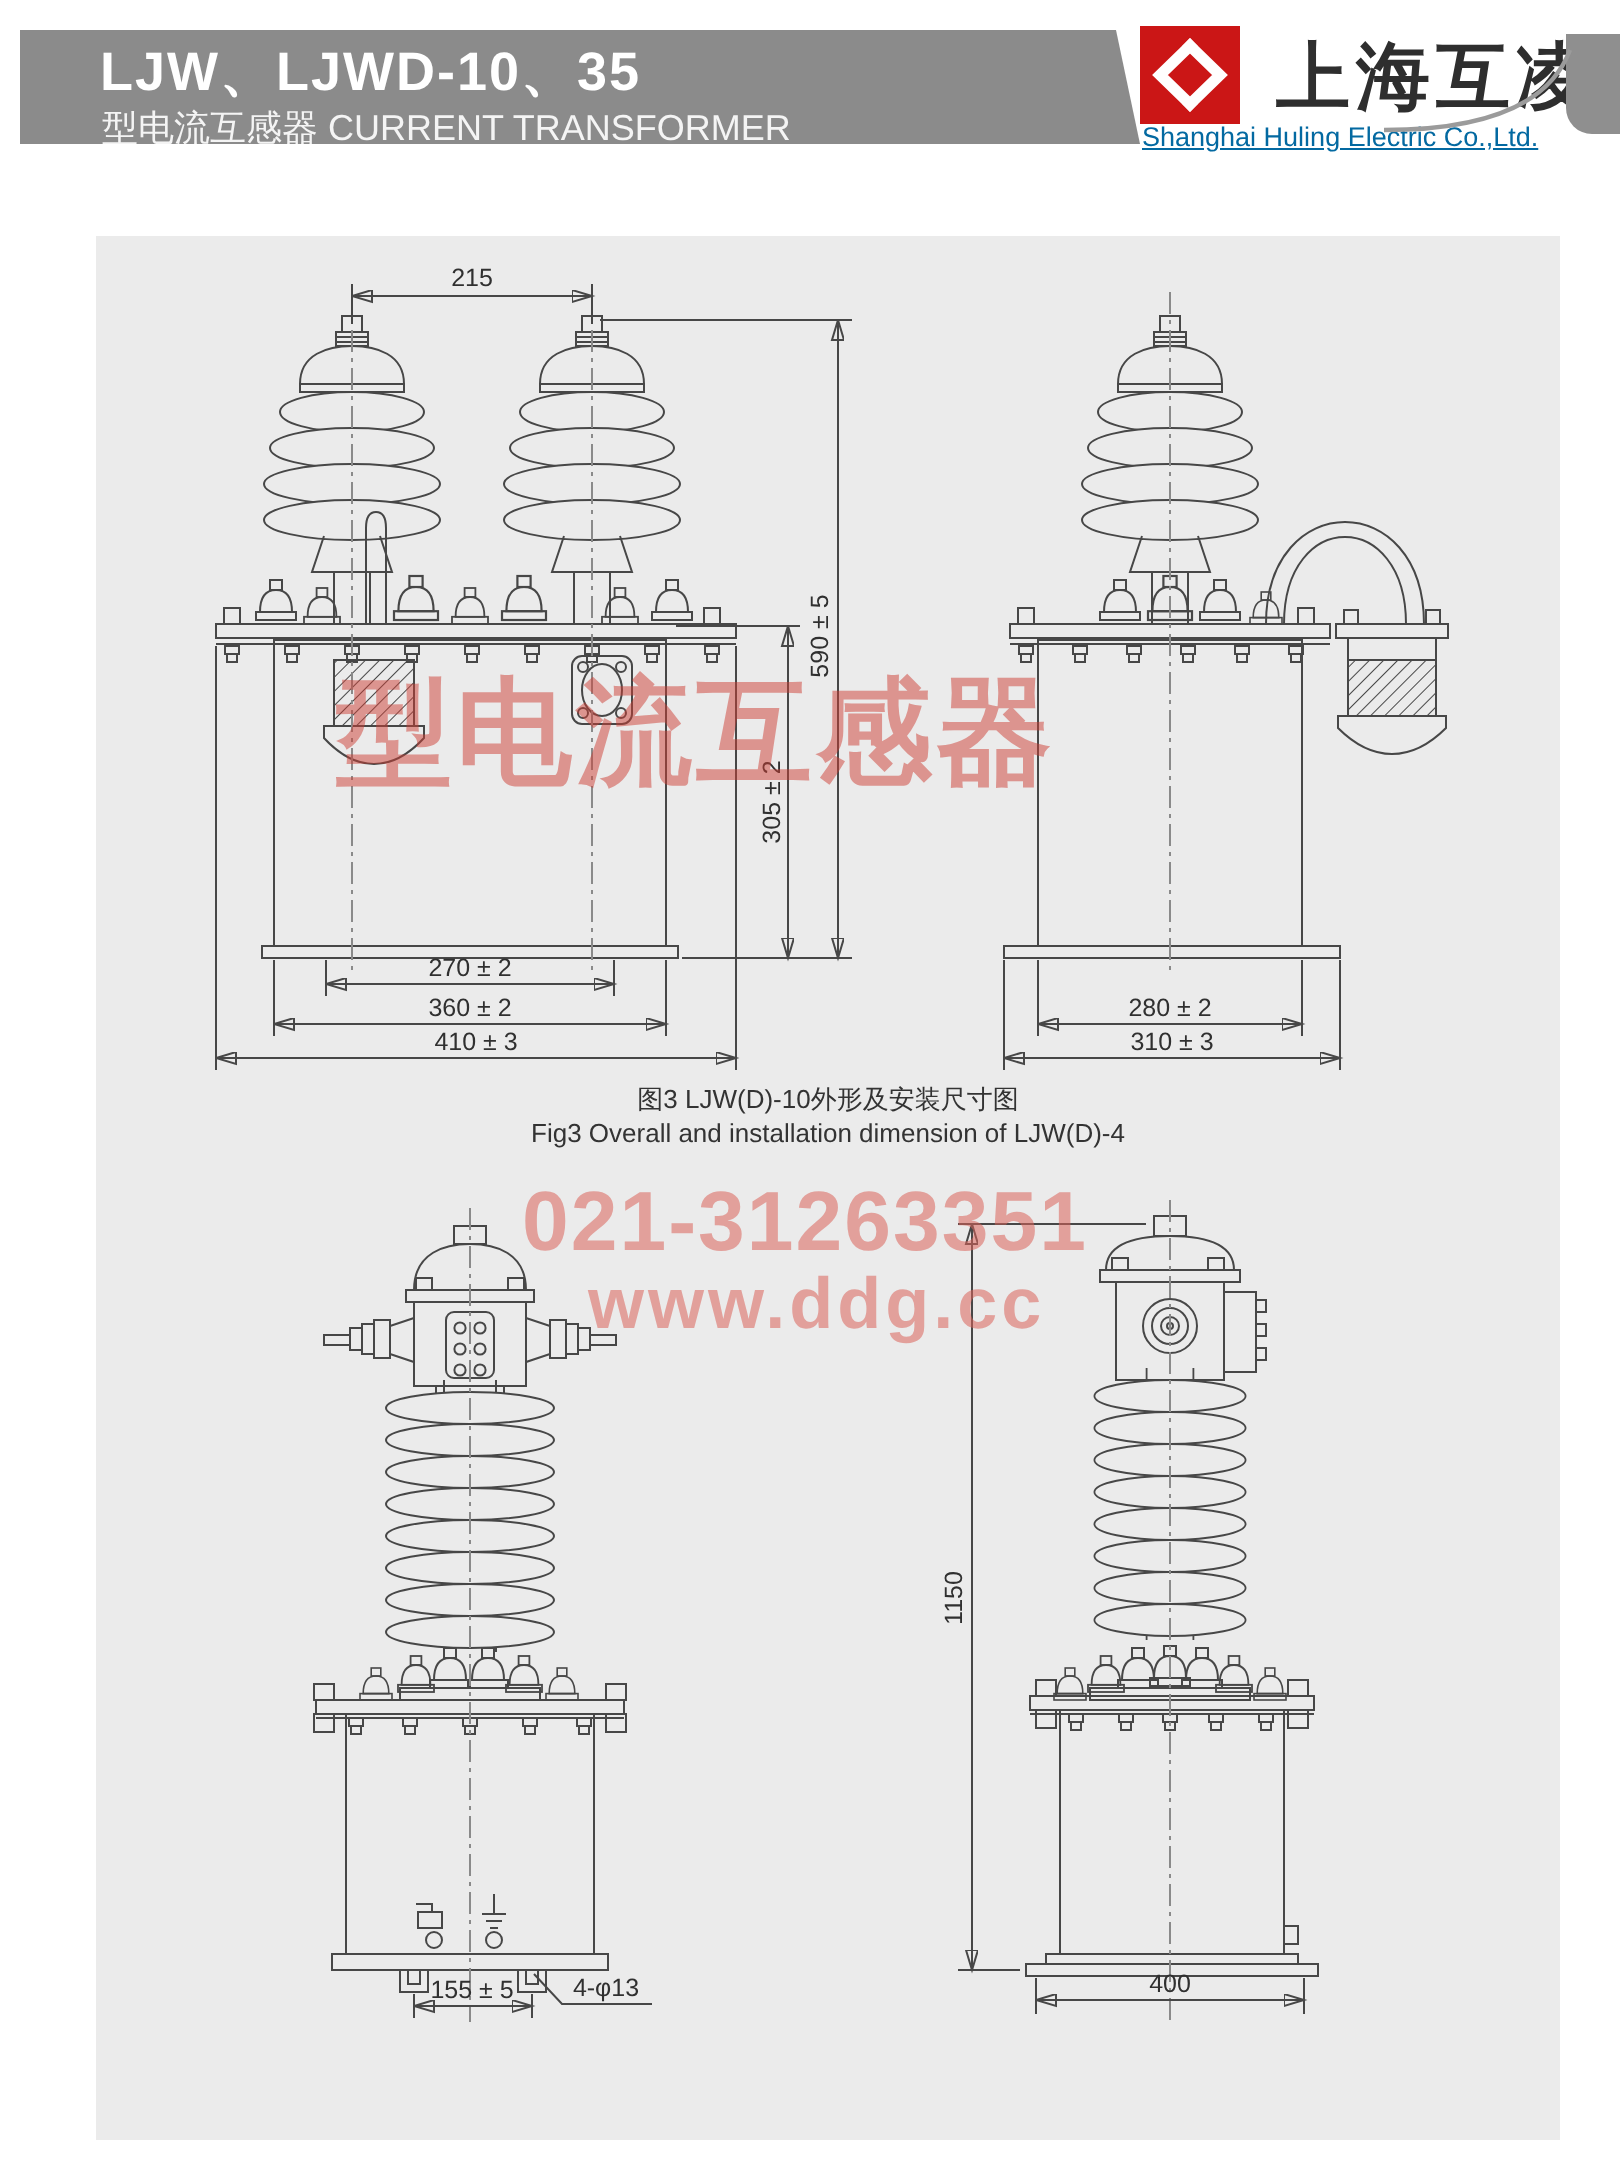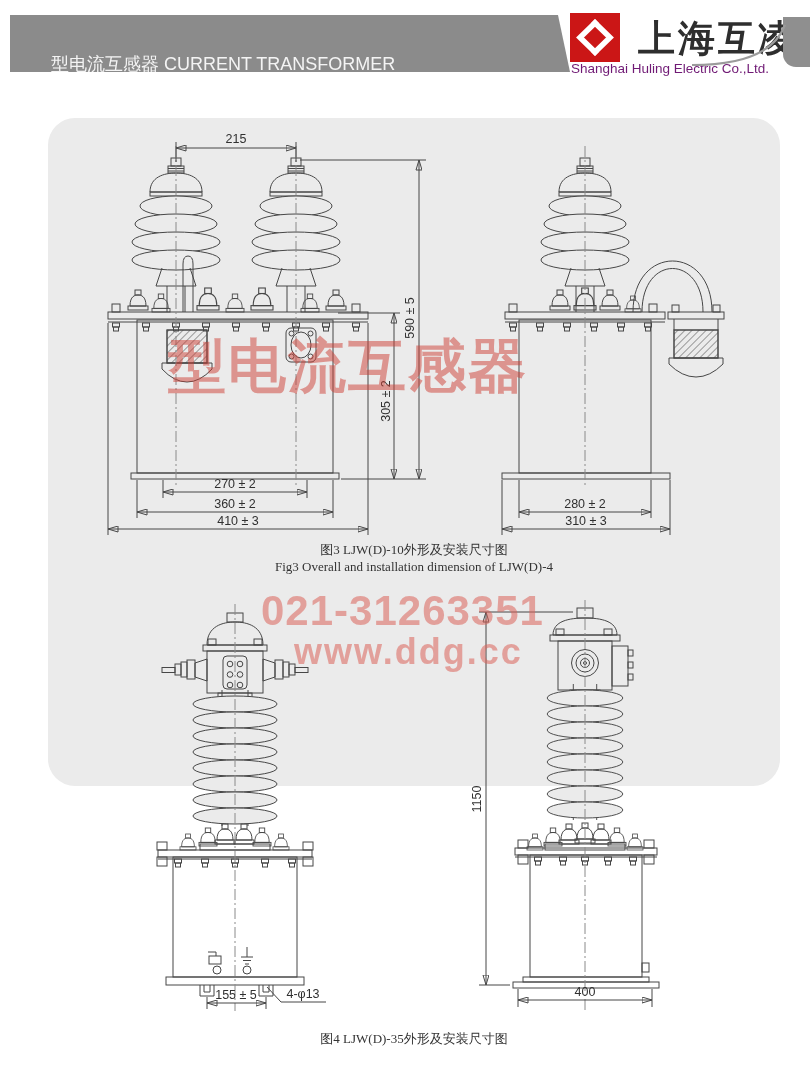--- a/index.html
+++ b/index.html
@@ -5,47 +5,48 @@
   html,body{margin:0;padding:0;background:#fff;}
   .page{position:relative;width:810px;height:1089px;background:#fff;overflow:hidden;
         font-family:"Liberation Sans",sans-serif;}
   
   .banner{position:absolute;left:10px;top:15px;width:560px;height:57px;background:#8b8b8b;
           clip-path:polygon(0 0, calc(100% - 12px) 0, 100% 100%, 0 100%);}
   .banner-title{position:absolute;left:40px;top:3px;font-size:27px;font-weight:bold;color:#fff;letter-spacing:1px;white-space:nowrap;}
   .banner-sub{position:absolute;left:41px;top:37px;font-size:18px;color:#f4f4f4;white-space:nowrap;}
   .logo-box{position:absolute;left:570px;top:13px;width:50px;height:49px;}
   .logo-cn{position:absolute;left:638px;top:14px;font-size:37px;font-weight:bold;color:#2e2e2e;letter-spacing:3px;white-space:nowrap;}
-  .logo-en{position:absolute;left:571px;top:61px;font-size:13.5px;color:#701a75;white-space:nowrap;}
+  .logo-en{position:absolute;left:571px;top:61px;font-size:13.5px;color:#0369a1;white-space:nowrap;text-decoration:underline;}
   .corner-block{position:absolute;left:783px;top:17px;width:27px;height:50px;background:#8f8f8f;border-radius:0 0 0 13px;}
   .swoosh{position:absolute;left:688px;top:20px;width:102px;height:52px;}
   
-  .panel{position:absolute;left:48px;top:118px;width:732px;height:668px;background:#ebebeb;border-radius:27px;}
+  .panel{position:absolute;left:48px;top:118px;width:732px;height:952px;background:#ebebeb;}
   .draw{position:absolute;left:0;top:0;}
   .draw line,.draw path,.draw rect,.draw ellipse,.draw circle,.draw polyline,.draw polygon{
       stroke:#474747;stroke-width:1;fill:none;}
   .draw .cl{stroke:#8a8a8a;stroke-dasharray:11 3 2 3;}
   .draw .dim{stroke:#474747;}
   .draw .h{fill:url(#hatch);}
   .draw .shed{fill:#ebebeb;}
   .draw text{font-family:"Liberation Sans",sans-serif;font-size:12.5px;fill:#303030;
              text-anchor:middle;stroke:none;}
   .wm{position:absolute;font-weight:bold;white-space:nowrap;pointer-events:none;}
   .wm-company{left:120px;top:210px;font-size:58px;letter-spacing:2px;color:rgba(205,62,52,.50);}
   .wm-phone{left:213px;top:469px;font-size:42px;letter-spacing:1px;color:rgba(219,99,89,.55);}
   .wm-web{left:246px;top:513px;font-size:36px;letter-spacing:2px;color:rgba(219,99,89,.55);}
-  .cap{position:absolute;left:0;width:100%;text-align:center;font-size:13px;color:#333;line-height:16.5px;font-family:Liberation Serif, serif;}
+  .cap{position:absolute;left:0;width:100%;text-align:center;font-size:13px;color:#333;line-height:16.5px;}
   .cap3{top:424px;} .cap4{top:913px;}
 </style>
 </head>
 <body>
 
 <div class="page">
 
   <div class="banner">
+    <div class="banner-title">LJW、LJWD-10、35</div>
     <div class="banner-sub">
       <span>型电流互感器</span>
       <span>CURRENT TRANSFORMER</span>
     </div>
   </div>
 
   <div class="logo-box">
     <svg width="50" height="49" viewBox="0 0 50 49">
       <rect x="0" y="0" width="50" height="49" fill="#cb1616"></rect>
       <path d="M27 8 L10 24.5 L27 41" stroke="#fff" stroke-width="5.5" fill="none"></path>
@@ -355,16 +356,15 @@
 
     <div class="wm wm-company">型电流互感器</div>
     <div class="wm wm-phone">021-31263351</div>
     <div class="wm wm-web">www.ddg.cc</div>
 
     <div class="cap cap3">
       <div>图3 LJW(D)-10外形及安装尺寸图</div>
       <div>Fig3 Overall and installation dimension of LJW(D)-4</div>
     </div>
     <div class="cap cap4">
-      <div>图4 LJW(D)-35外形及安装尺寸图</div>
     </div>
   </div>
 </div>
 
 </body></html>

